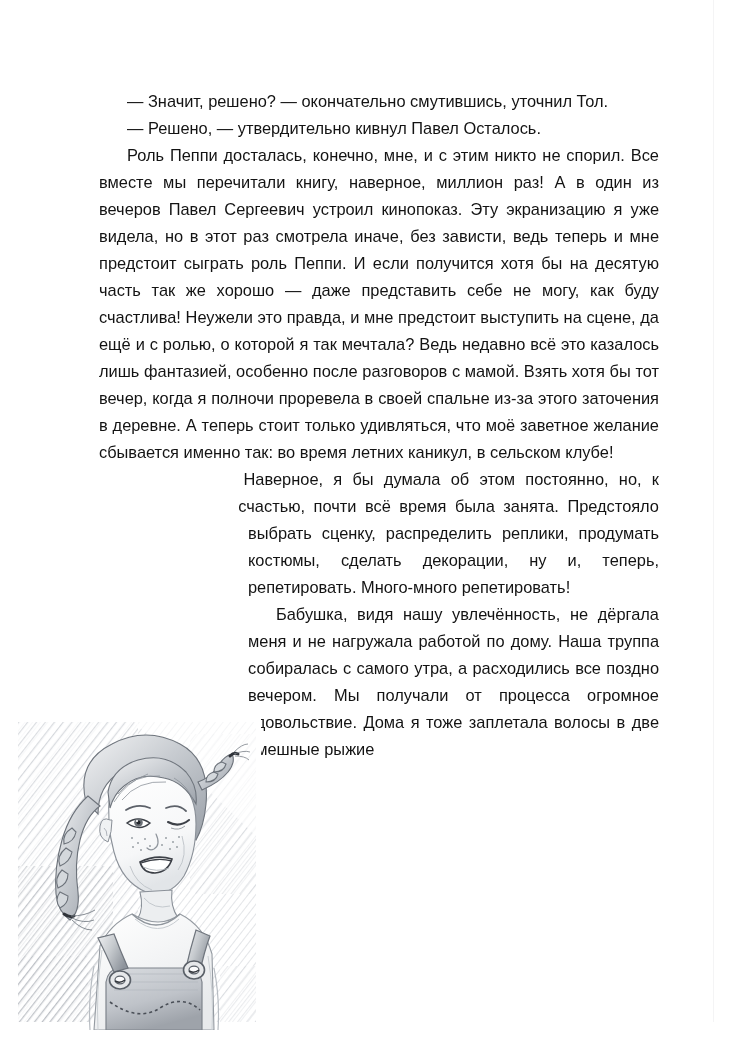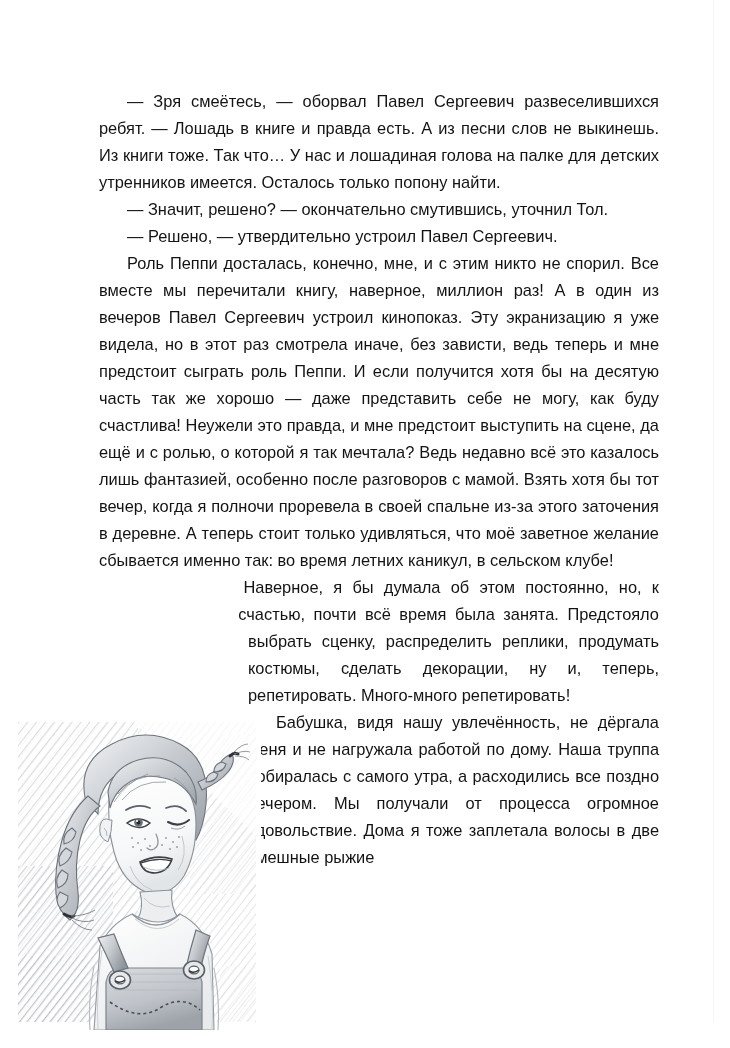--- a/index.html
+++ b/index.html
@@ -90,23 +90,22 @@
     height: 314px;
   }
 </style>
 </head>
 <body>
 
 <div class="page-sheet">
 
   <div class="text-column">
 
-    <p>— Зря смеётесь, — оборвал Павел Сергеевич развеселившихся ребят. — Лошадь в книге и правда есть. А из песни слов не выкинешь. Из книги тоже. Так что… У нас и лошадиная голова на палке для детских утренников имеется. Осталось только попону найти.</p>
     <p>— Значит, решено? — окончательно смутившись, уточнил Тол.</p>
-    <p>— Решено, — утвердительно устроил Павел Сергеевич.</p>
+    <p>— Решено, — утвердительно кивнул Павел Осталось.</p>
     <p>Роль Пеппи досталась, конечно, мне, и с этим никто не спорил. Все вместе мы перечитали книгу, наверное, миллион раз! А в один из вечеров Павел Сергеевич устроил кинопоказ. Эту экранизацию я уже видела, но в этот раз смотрела иначе, без зависти, ведь теперь и мне предстоит сыграть роль Пеппи. И если получится хотя бы на десятую часть так же хорошо — даже представить себе не могу, как буду счастлива! Неужели это правда, и мне предстоит выступить на сцене, да ещё и с ролью, о которой я так мечтала? Ведь недавно всё это казалось лишь фантазией, особенно после разговоров с мамой. Взять хотя бы тот вечер, когда я полночи проревела в своей спальне из-за этого заточения в деревне. А теперь стоит только удивляться, что моё заветное желание сбывается именно так: во время летних каникул, в сельском клубе!</p>
 
     <div class="flow-wrap">
 
       <div class="illustration-float"></div>
 
       <p>Наверное, я бы думала об этом постоянно, но, к счастью, почти всё время была занята. Предстояло выбрать сценку, распределить реплики, продумать костюмы, сделать декорации, ну и, теперь, репетировать. Много-много репетировать!</p>
       <p>Бабушка, видя нашу увлечённость, не дёргала меня и не нагружала работой по дому. Наша труппа собиралась с самого утра, а расходились все поздно вечером. Мы получали от процесса огромное удовольствие. Дома я тоже заплетала волосы в две смешные рыжие</p>
     </div>
   </div>

